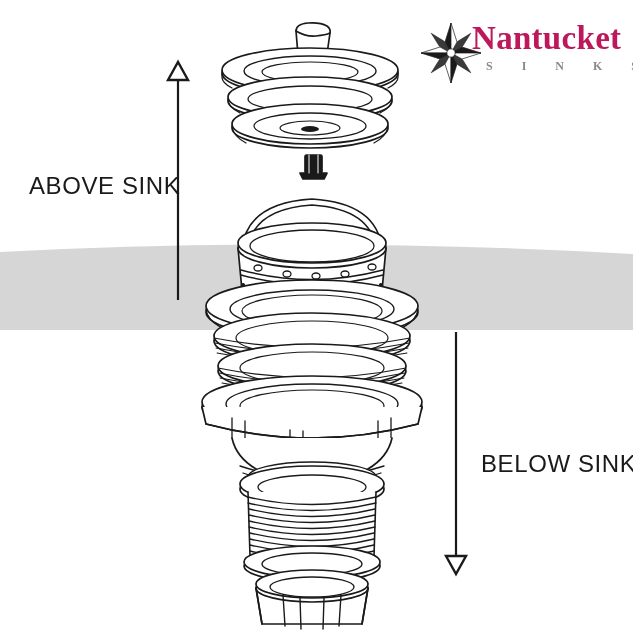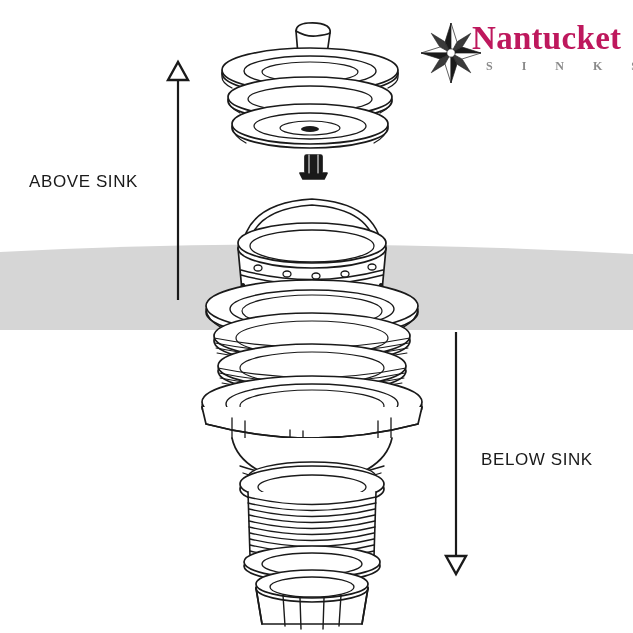--- a/index.html
+++ b/index.html
@@ -62,21 +62,21 @@
     color: #8a8a8a;
     letter-spacing: 13px;
     line-height: 1;
     white-space: nowrap;
   }
 
   
   .zone-label {
     position: absolute;
     font-family: "Liberation Sans", sans-serif;
-    font-size: 17px;
+    font-size: 24px;
     font-weight: 300;
     color: #1a1a1a;
     letter-spacing: 0.6px;
     white-space: nowrap;
   }
   #label-above { left: 29px; top: 172px; }
   #label-below { left: 468px; top: 450px; margin-left: 13px; }
 
   
   .arrow-layer {

